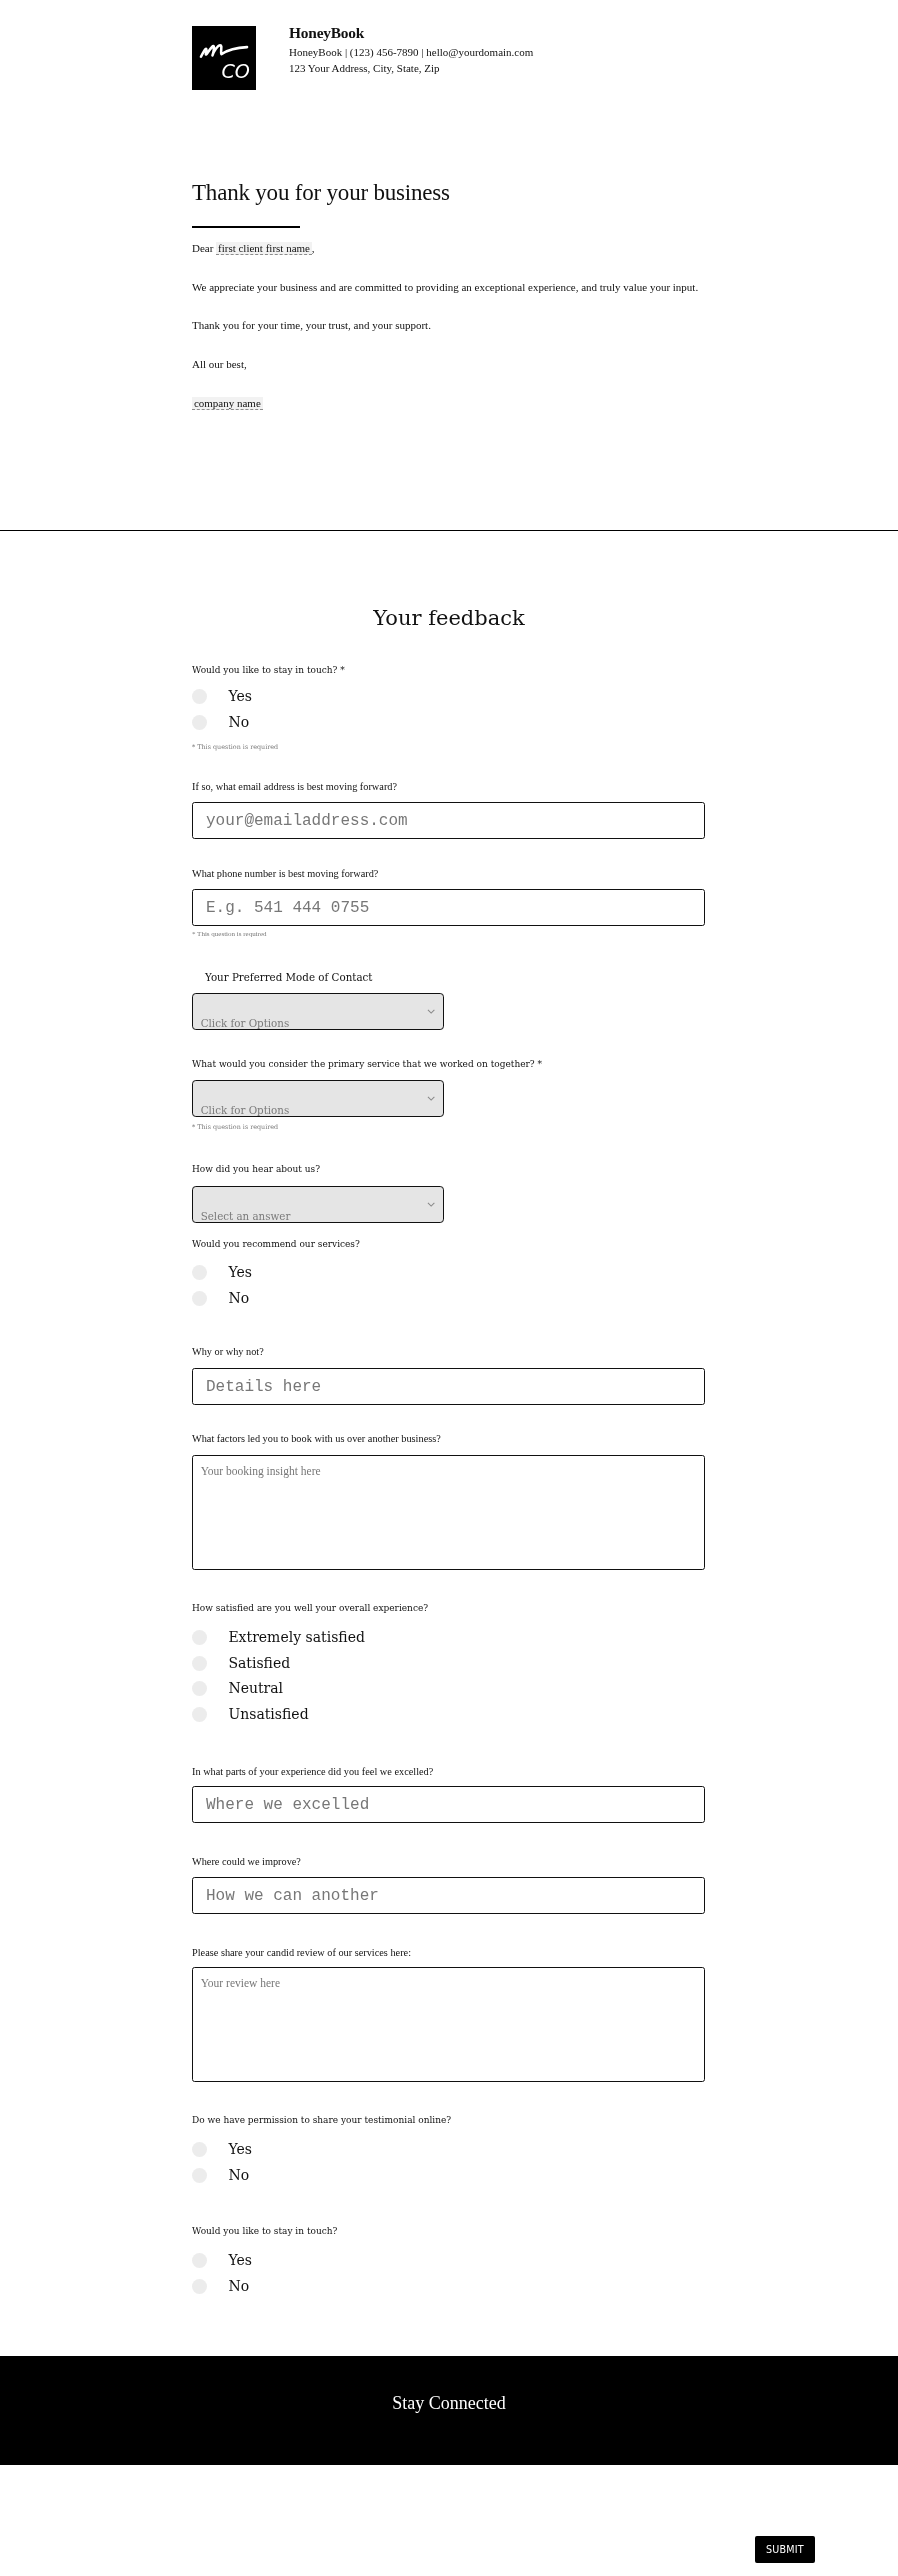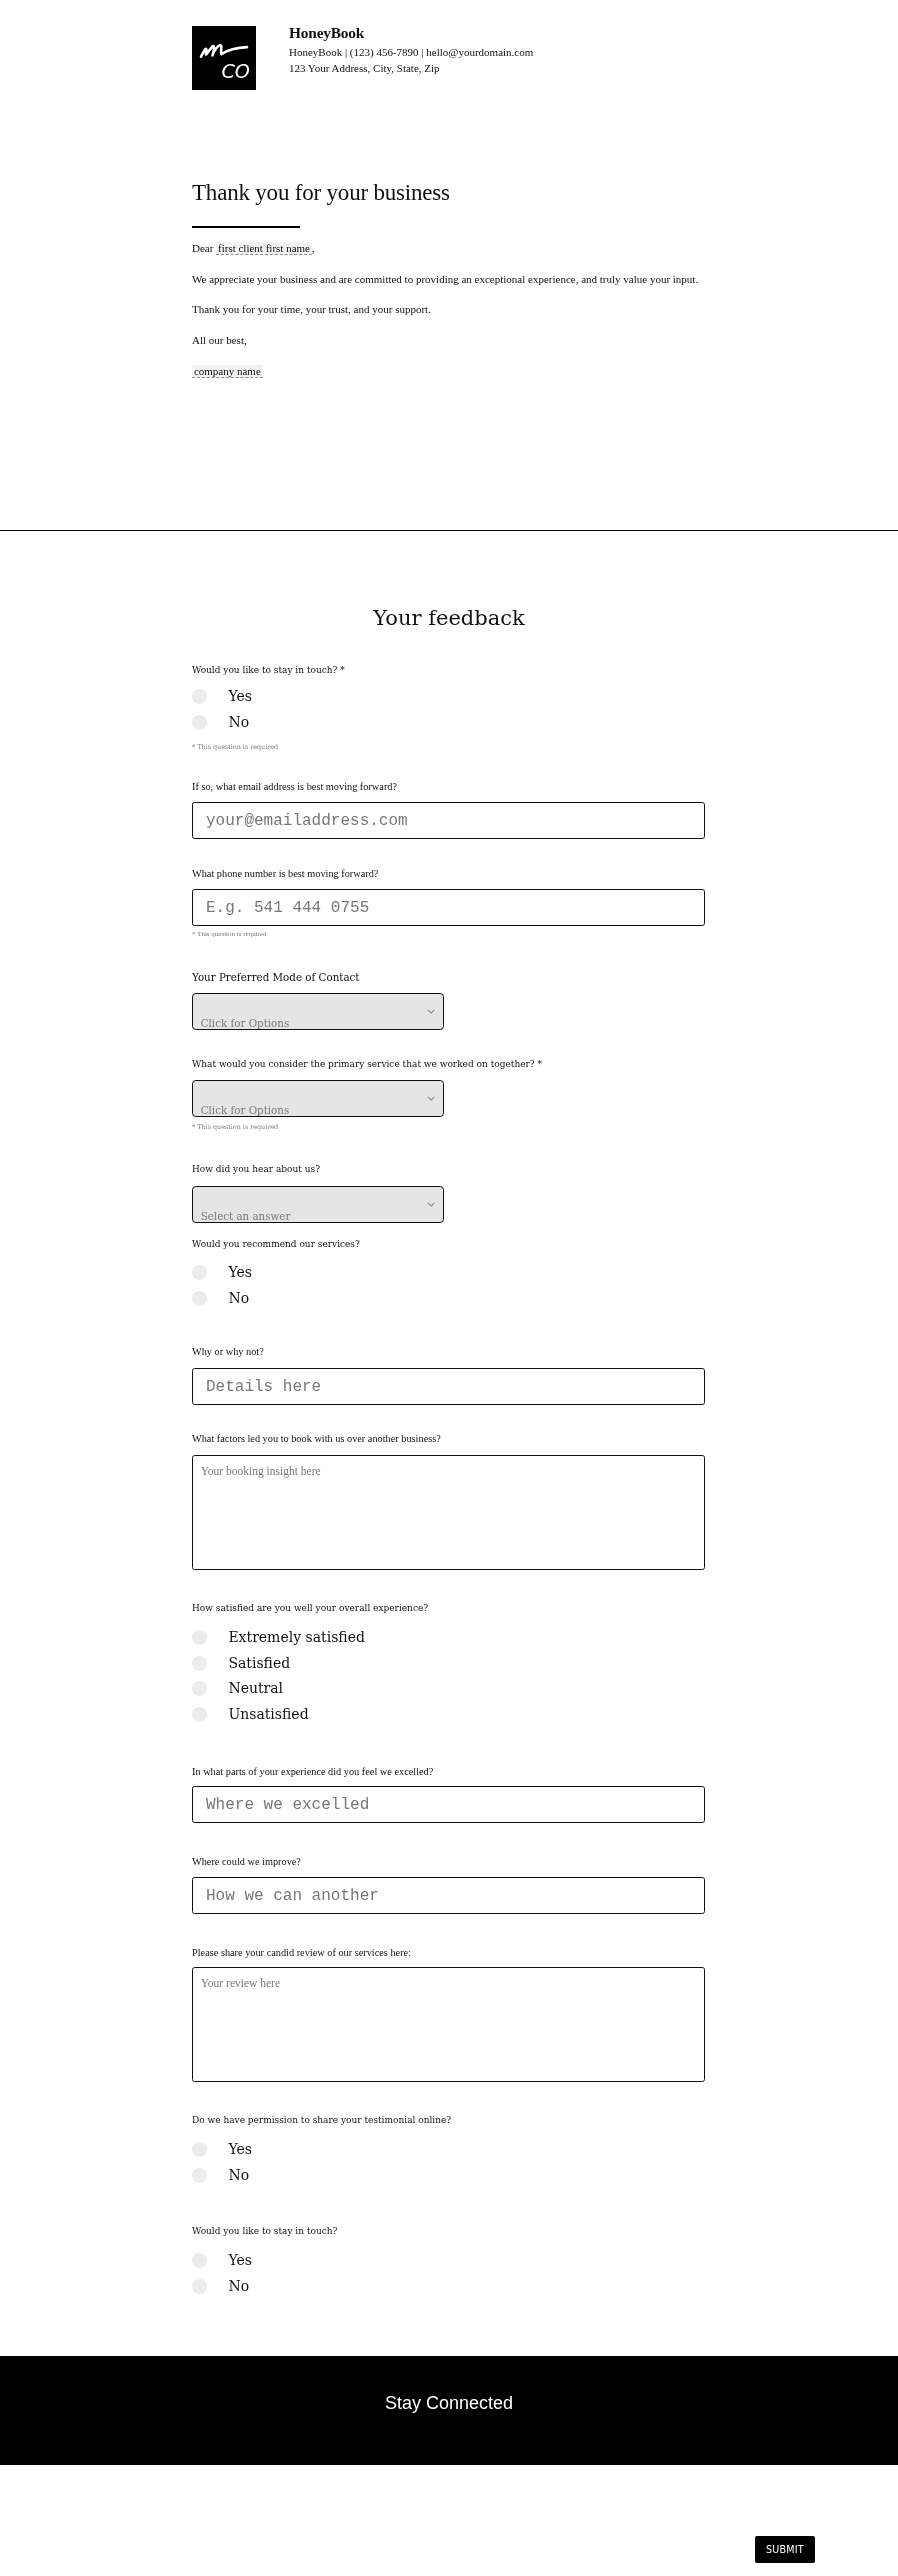--- a/index.html
+++ b/index.html
@@ -28,37 +28,37 @@
     .brand-line {
       left: 289px;
       font-family: "Liberation Serif", serif;
       font-size: 11px; color: #111;
     }
 
     
     .letter { left: 192px; top: 173px; width: 526px; font-family: "Liberation Serif", serif; }
     .letter-title { font-size: 23px; font-weight: normal; line-height: 40px; letter-spacing: -0.2px; }
     .title-rule { width: 108px; height: 1.9px; background: #000; margin-top: 13px; }
-    .letter p { font-size: 11px; line-height: 16.7px; margin-top: 14px; }
+    .letter p { font-size: 11px; line-height: 16.7px; margin-top: 22px; }
     .letter p.first { margin-top: 12px; }
     .placeholder-token {
       background: #f2f2f2;
       border-bottom: 0.6px dashed #8c8c8c;
       padding: 0 1.9px;
     }
 
     .section-divider { left: 0; top: 530px; width: 898px; height: 1.3px; background: #000; }
 
     
     .feedback-title {
       left: 0; top: 606px; width: 898px; text-align: center;
       font-size: 21px; font-weight: normal;
     }
     .q-label { left: 192px; font-size: 9px; color: #111; }
-    .q-label.big { font-size: 10.3px; }
+    .q-label.big { font-size: 10.3px; margin-left: 13px; }
     .q-label.cond { font-family: "Liberation Serif", serif; font-size: 10.3px; }
     .req-note { left: 192px; font-size: 6.4px; color: #777; }
     .req-note.cond { font-family: "Liberation Serif", serif; font-size: 7px; }
 
     .radio-row { left: 192px; height: 16.7px; display: flex; align-items: center; cursor: pointer; }
     .radio-dot {
       width: 15.4px; height: 15.4px; border-radius: 50%;
       background: #ececec;
       background-image: radial-gradient(#d7d7d7 0.4px, transparent 0.4px);
       background-size: 1.9px 1.9px;
@@ -91,21 +91,21 @@
       cursor: pointer;
     }
     .dropdown .chev {
       position: absolute; right: 6.4px; top: 12.2px; width: 10.3px; height: 10.3px;
     }
 
     
     .stay-band { left: 0; top: 2356px; width: 898px; height: 109px; background: #000; }
     .stay-title {
       left: 0; top: 2393px; width: 898px; text-align: center;
-      color: #fff; font-family: Liberation Sans, sans-serif; font-size: 18px;
+      color: #fff; font-family: Liberation Serif, serif; font-size: 18px;
     }
     .submit-btn {
       left: 755px; top: 2536px; width: 60px; height: 27px;
       background: #000; color: #fff; border-radius: 1.9px;
       font-family: "DejaVu Sans", sans-serif; font-size: 9.6px; letter-spacing: 0.2px;
       display: flex; align-items: center; justify-content: center;
       cursor: pointer;
     }
   </style>
 </head>

